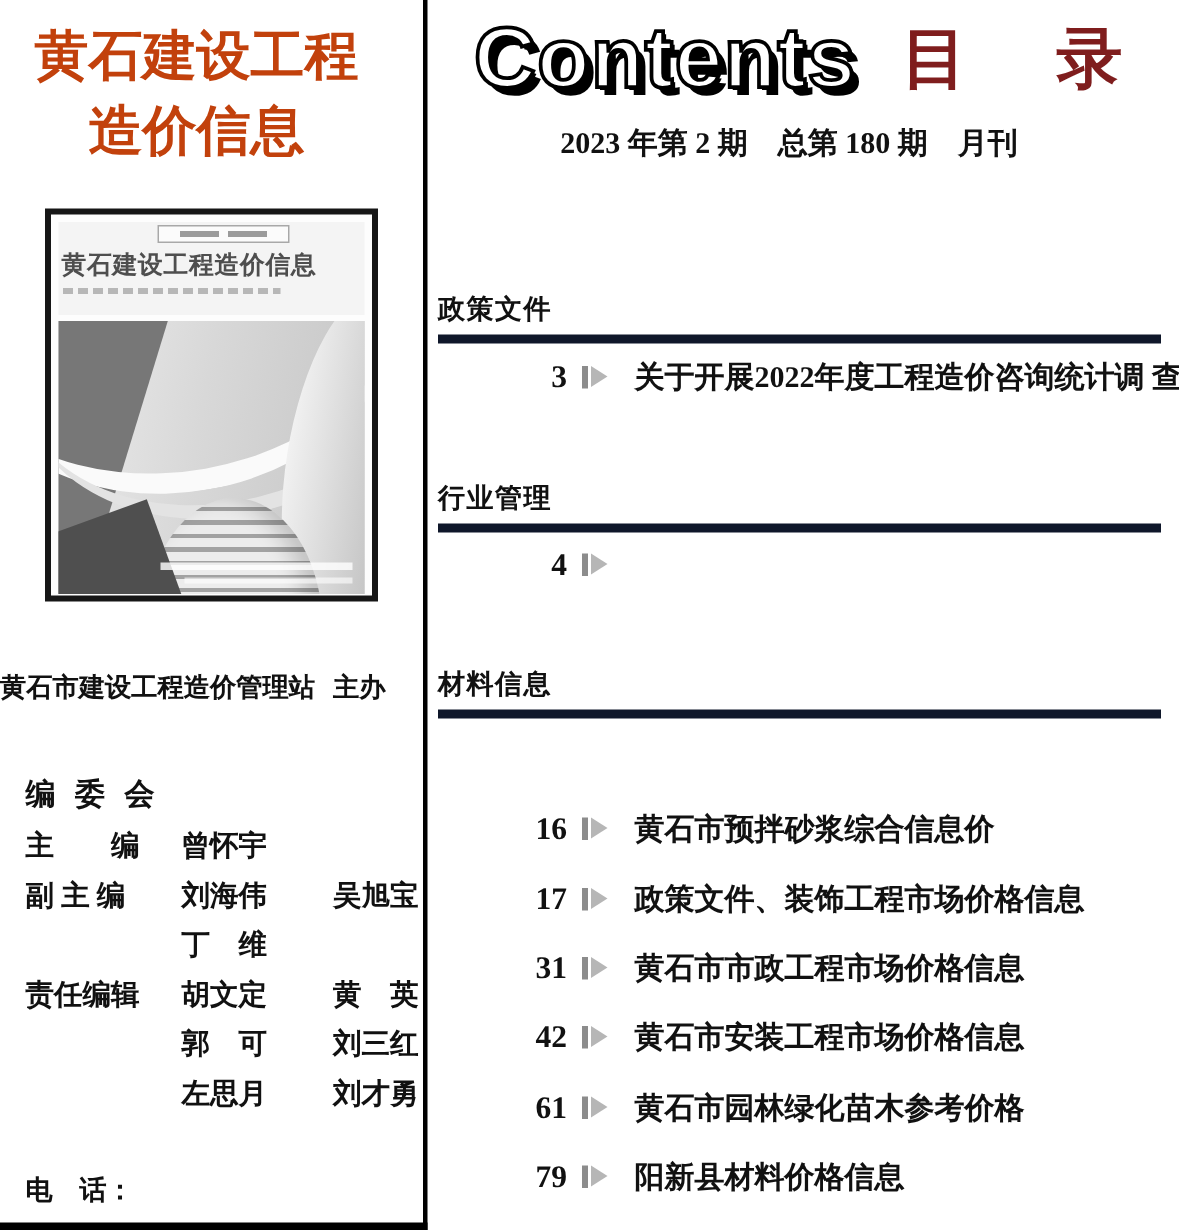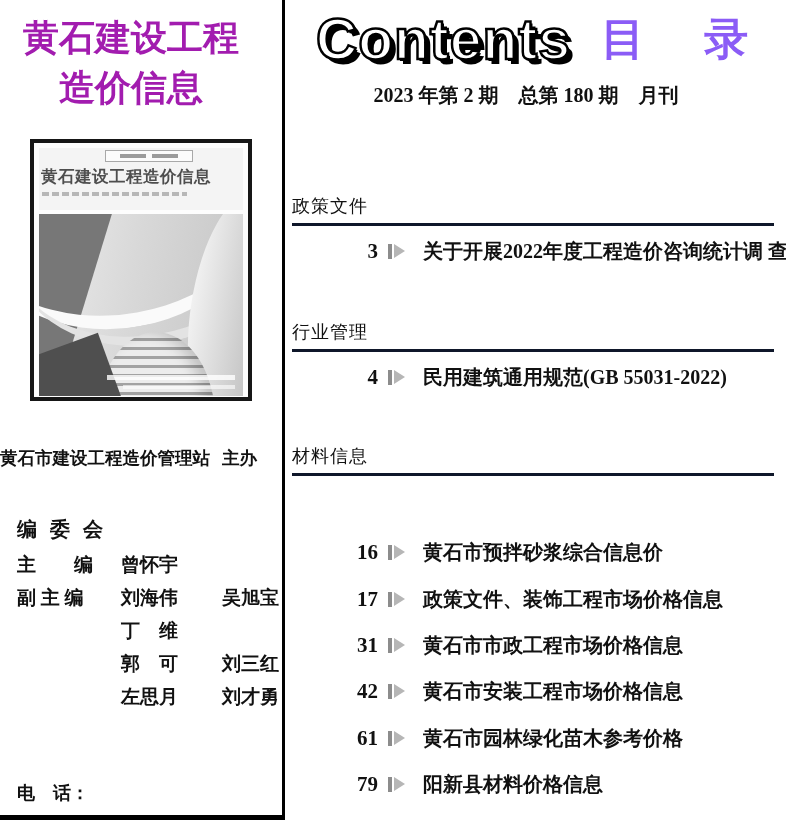--- a/index.html
+++ b/index.html
@@ -3,21 +3,21 @@
 <meta charset="utf-8">
 <style>
   html,body{margin:0;padding:0;background:#ffffff;}
   .page{
     position:relative;width:786px;height:820px;background:#fff;overflow:hidden;
     font-family:"Liberation Serif","DejaVu Serif",serif;color:#111;
   }
   
   .masthead{
     position:absolute;left:0;top:12px;width:262px;text-align:center;
-    font-weight:bold;font-size:36px;line-height:1.4;color:#a21caf;
+    font-weight:bold;font-size:36px;line-height:1.4;color:#c2410c;
     font-family:"DejaVu Serif","Liberation Serif",serif;
   }
   .cover{
     position:absolute;left:30px;top:139px;width:222px;height:262px;
     border:4px solid #161616;background:#fdfdfd;box-sizing:border-box;padding:5px;
   }
   .cover-head{position:relative;height:62px;background:#f4f4f4;}
   .cover-pill{
     position:absolute;left:66px;top:2px;width:88px;height:12px;
     border:1px solid #a8a8a8;box-sizing:border-box;display:flex;align-items:center;
@@ -86,30 +86,30 @@
   .left-bottom-rule{position:absolute;left:0;top:815px;width:285px;height:5px;background:#000;}
   .v-divider{position:absolute;left:282px;top:0;width:3px;height:820px;background:#000;}
   
   .contents-header{position:absolute;left:296px;top:6px;width:478px;display:flex;align-items:center;margin-left:20px;}
   .contents-en{
     font-family:"Liberation Sans","DejaVu Sans",sans-serif;
     font-size:57px;font-weight:bold;letter-spacing:1px;color:#ffffff;
     -webkit-text-stroke:2.5px #000;text-shadow:5px 5px 0 #000,2px 2px 0 #000;
   }
   .contents-zh{
-    font-size:44px;font-weight:bold;color:#8b5cf6;margin-left:30px;letter-spacing:22px;
+    font-size:44px;font-weight:bold;color:#7f1d1d;margin-left:30px;letter-spacing:22px;
     font-family:"DejaVu Serif","Liberation Serif",serif;white-space:nowrap;
   }
   .issue-line{
     position:absolute;left:296px;top:82px;width:460px;text-align:center;
     font-size:20px;font-weight:bold;white-space:nowrap;
   }
   .toc-section-head{
-    position:absolute;left:292px;width:482px;border-bottom:3px solid #0f172a;
-    padding-bottom:5px;font-size:18px;font-weight:normal;letter-spacing:1px;
+    position:absolute;left:292px;width:482px;border-bottom:6px solid #0f172a;
+    padding-bottom:5px;font-size:18px;font-weight:bold;letter-spacing:1px;
     font-family:"DejaVu Sans","Liberation Sans",sans-serif;
   }
   .sec0{top:194px;} .sec1{top:320px;} .sec2{top:444px;}
   .toc-entry{position:absolute;left:292px;width:490px;display:flex;align-items:center;}
   .e0{top:238px;} .e1{top:364px;}
   .m0{top:492px;} .m1{top:539px;} .m2{top:586px;} .m3{top:632px;} .m4{top:678px;} .m5{top:725px;} .m6{top:771px;}
   .entry-page{width:86px;flex:0 0 86px;text-align:right;font-size:21px;font-weight:bold;}
   .entry-icon{position:relative;width:20px;height:17px;flex:0 0 20px;margin-left:10px;margin-right:15px;}
   .entry-icon::before{content:"";position:absolute;left:0;top:1px;width:4px;height:15px;background:#8c8c8c;}
   .entry-icon::after{
@@ -165,20 +165,25 @@
       <span class="b-label">副 主 编</span>
       <span class="b-n1">刘海伟</span>
       <span class="b-n2">吴旭宝</span>
     </div>
     <div class="board-row">
       <span class="b-label"></span>
       <span class="b-n1">丁　维</span>
       <span class="b-n2"></span>
     </div>
     <div class="board-row">
+      <span class="b-label">责任编辑</span>
+      <span class="b-n1">胡文定</span>
+      <span class="b-n2">黄　英</span>
+    </div>
+    <div class="board-row">
       <span class="b-label"></span>
       <span class="b-n1">郭　可</span>
       <span class="b-n2">刘三红</span>
     </div>
     <div class="board-row">
       <span class="b-label"></span>
       <span class="b-n1">左思月</span>
       <span class="b-n2">刘才勇</span>
     </div>
   </div>
@@ -202,21 +207,20 @@
   <div class="toc-entry e0">
     <span class="entry-page">3</span>
     <span class="entry-icon"></span>
     <span class="entry-title">关于开展2022年度工程造价咨询统计调 查的通知</span>
   </div>
 
   <div class="toc-section-head sec1">行业管理</div>
   <div class="toc-entry e1">
     <span class="entry-page">4</span>
     <span class="entry-icon"></span>
-    <span class="entry-title">民用建筑通用规范(GB 55031-2022)</span>
   </div>
 
   <div class="toc-section-head sec2">材料信息</div>
   <div class="toc-entry m1">
     <span class="entry-page">16</span>
     <span class="entry-icon"></span>
     <span class="entry-title">黄石市预拌砂浆综合信息价</span>
   </div>
   <div class="toc-entry m2">
     <span class="entry-page">17</span>

